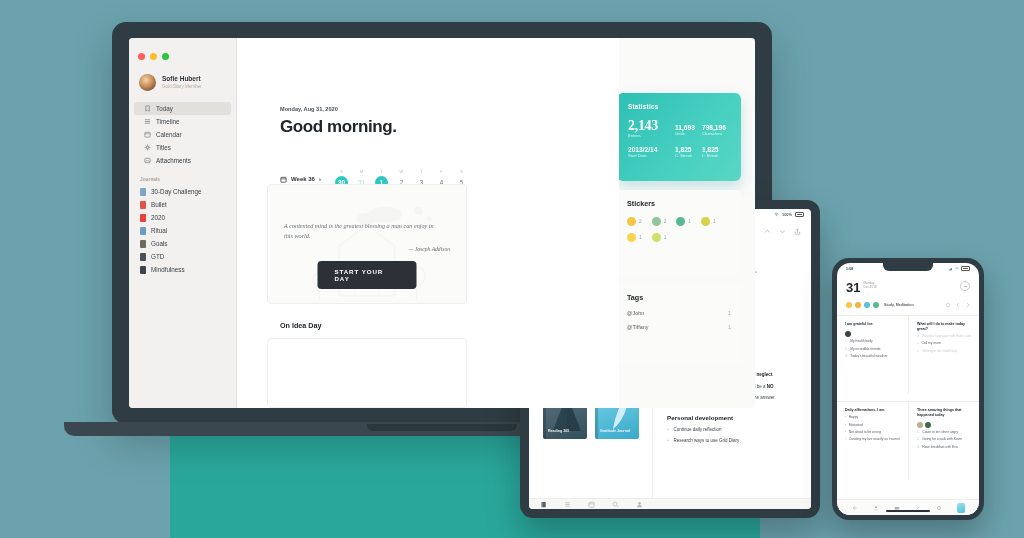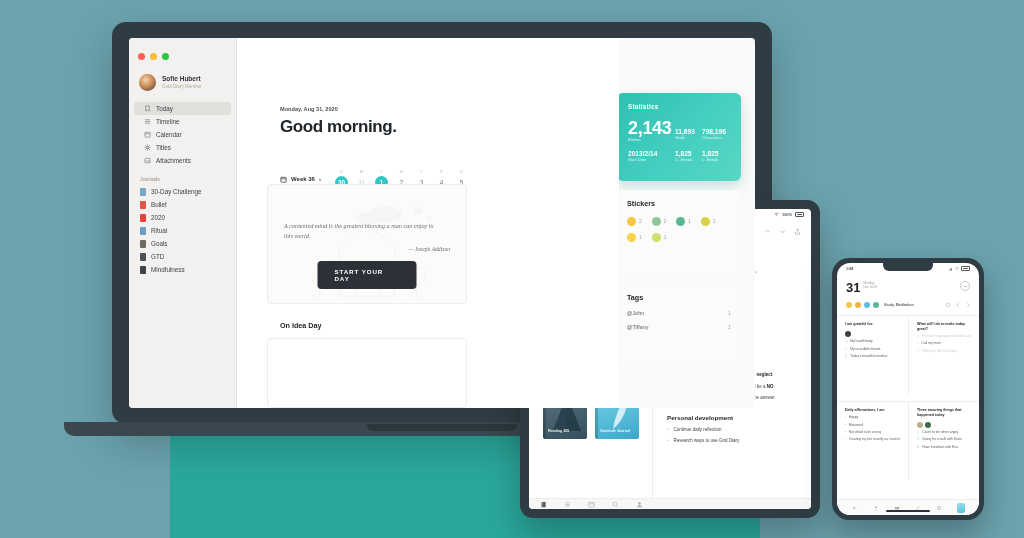--- a/index.html
+++ b/index.html
@@ -145,21 +145,21 @@
     position: absolute; left: 370px; top: 0; width: 148px; height: 370px;
     background: #fafaf9;
   }
   #stats-card {
     position: absolute; left: 10px; top: 55px; width: 124px; height: 88px;
     background: linear-gradient(130deg, #2ec0b4 0%, #45cfc0 55%, #5ad6c4 100%);
     border-radius: 6px; padding: 10px 11px; color: #fff;
     box-shadow: 0 6px 14px rgba(40,160,150,.25);
   }
   .stats-title { font-size: 6.4px; font-weight: bold; letter-spacing: .2px; }
-  .stats-big { font-size: 18px; font-weight: bold; line-height: 1; margin-top: 9px; letter-spacing: -.3px; }
+  .stats-big { font-size: 14px; font-weight: bold; line-height: 1; margin-top: 9px; letter-spacing: -.3px; font-family: Liberation Serif, serif; }
   .stats-row { display: flex; }
   .stats-col { }
   .sv { font-size: 6.6px; font-weight: bold; line-height: 1.1; }
   .sl { font-size: 4.1px; opacity: .82; line-height: 1.4; }
 
   .rail-h { font-size: 7.2px; font-weight: bold; color: #22272c; }
   #stickers-card {
     position: absolute; left: 10px; top: 152px; width: 124px; height: 85px;
     background: #fbfbfa; border-radius: 4px; padding: 9px 10px;
   }

